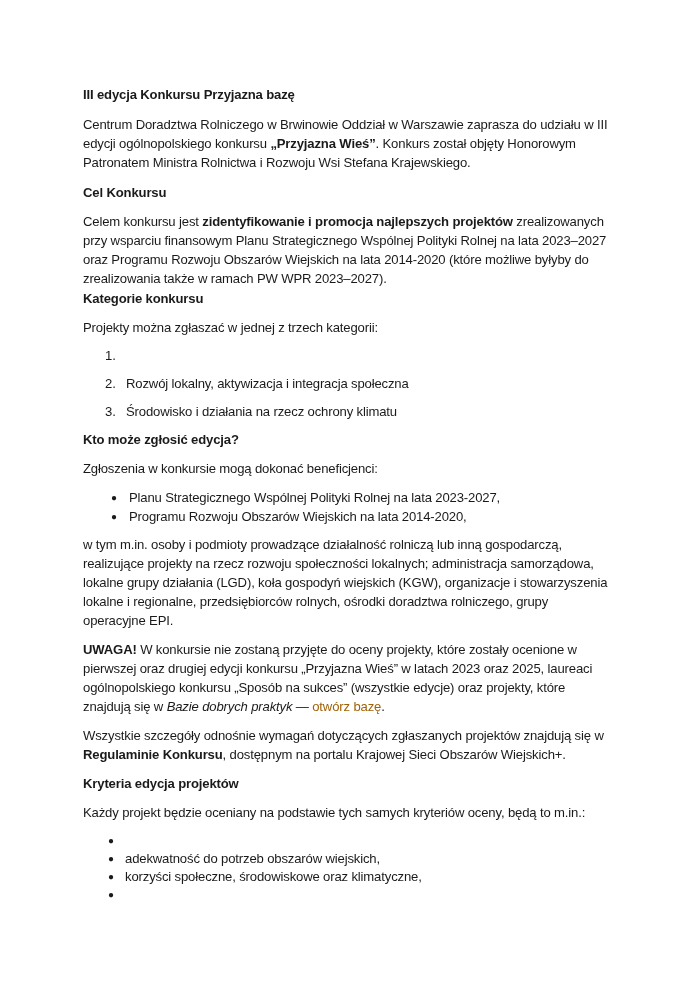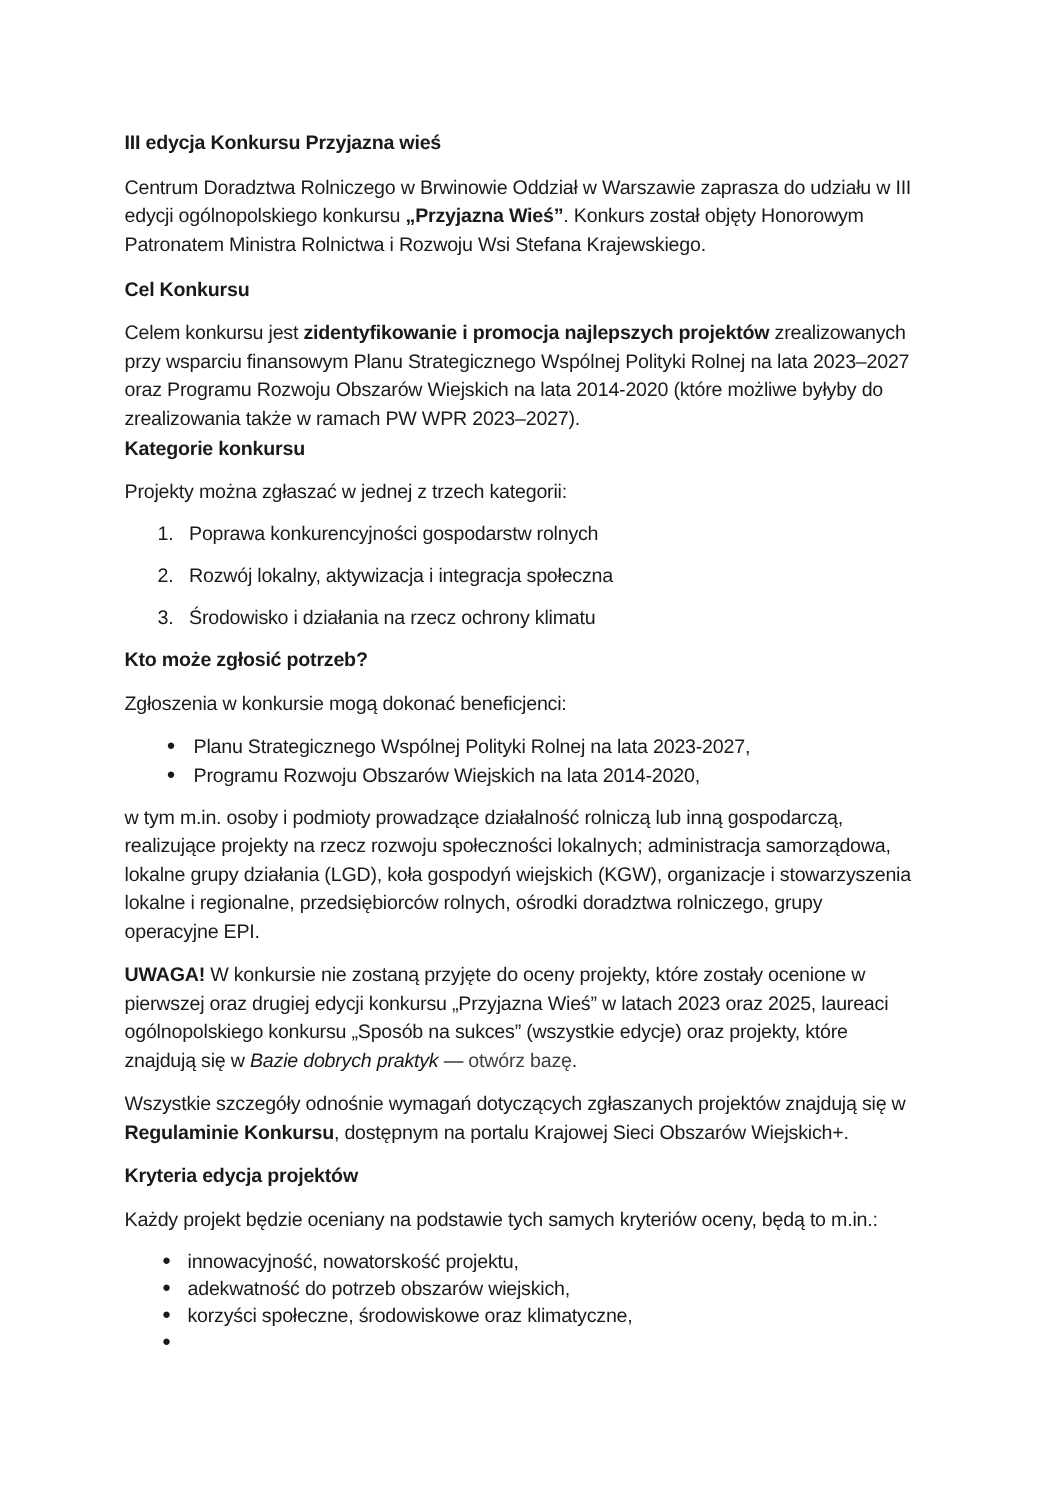--- a/index.html
+++ b/index.html
@@ -2,61 +2,60 @@
 <html><head>
   <meta charset="utf-8">
   <style>
     html, body { margin: 0; padding: 0; background: #ffffff; }
     body { width: 700px; height: 990px; position: relative; overflow: hidden;
       font-family: "Liberation Sans", "DejaVu Sans", sans-serif; color: #1a1a1a; }
     .page { position: absolute; left: 83px; top: 0; width: 560px; font-size: 13.1px; line-height: 19.4px; letter-spacing: -0.15px; }
     .abs { position: absolute; left: 0; white-space: nowrap; }
     .b { font-weight: bold; }
     .i { font-style: italic; }
-    .link { color: #404040; }
+    .link { color: #a16207; }
     .num { position: absolute; left: 22px; }
     .numtxt { position: absolute; left: 43px; }
     .bul { position: absolute; left: 28px; font-size: 10px; }
     .bultxt { position: absolute; left: 46px; }
     .bul2 { position: absolute; left: 25px; font-size: 10px; }
     .bultxt2 { position: absolute; left: 42px; }
   </style>
 </head>
 <body>
 
 <div class="page">
-  <div class="abs b" style="top:85px">III edycja Konkursu Przyjazna wieś</div>
+  <div class="abs b" style="top:85px">III edycja Konkursu Przyjazna bazę</div>
 
   <div class="abs" style="top:115px">Centrum Doradztwa Rolniczego w Brwinowie Oddział w Warszawie zaprasza do udziału w III</div>
   <div class="abs" style="top:134px"><span>edycji ogólnopolskiego konkursu </span><span class="b">„Przyjazna Wieś”</span><span>. Konkurs został objęty Honorowym</span></div>
   <div class="abs" style="top:153px">Patronatem Ministra Rolnictwa i Rozwoju Wsi Stefana Krajewskiego.</div>
 
   <div class="abs b" style="top:183px">Cel Konkursu</div>
   <div class="abs" style="top:212px"><span>Celem konkursu jest </span><span class="b">zidentyfikowanie i promocja najlepszych projektów</span><span> zrealizowanych</span></div>
   <div class="abs" style="top:231px">przy wsparciu finansowym Planu Strategicznego Wspólnej Polityki Rolnej na lata 2023–2027</div>
   <div class="abs" style="top:250px">oraz Programu Rozwoju Obszarów Wiejskich na lata 2014-2020 (które możliwe byłyby do</div>
   <div class="abs" style="top:269px">zrealizowania także w ramach PW WPR 2023–2027).</div>
 
   <div class="abs b" style="top:289px">Kategorie konkursu</div>
   <div class="abs" style="top:318px">Projekty można zgłaszać w jednej z trzech kategorii:</div>
 
   <div class="abs" style="top:346px; width:560px; height:20px">
     <span class="num">1.</span>
-    <span class="numtxt">Poprawa konkurencyjności gospodarstw rolnych</span>
   </div>
   <div class="abs" style="top:374px; width:560px; height:20px">
     <span class="num">2.</span>
     <span class="numtxt">Rozwój lokalny, aktywizacja i integracja społeczna</span>
   </div>
   <div class="abs" style="top:402px; width:560px; height:20px">
     <span class="num">3.</span>
     <span class="numtxt">Środowisko i działania na rzecz ochrony klimatu</span>
   </div>
 
-  <div class="abs b" style="top:430px">Kto może zgłosić potrzeb?</div>
+  <div class="abs b" style="top:430px">Kto może zgłosić edycja?</div>
   <div class="abs" style="top:459px">Zgłoszenia w konkursie mogą dokonać beneficjenci:</div>
 
   <div class="abs" style="top:488px; width:560px; height:20px">
     <span class="bul">●</span>
     <span class="bultxt">Planu Strategicznego Wspólnej Polityki Rolnej na lata 2023-2027,</span>
   </div>
   <div class="abs" style="top:507px; width:560px; height:20px">
     <span class="bul">●</span>
     <span class="bultxt">Programu Rozwoju Obszarów Wiejskich na lata 2014-2020,</span>
   </div>
@@ -73,21 +72,20 @@
   <div class="abs" style="top:697px"><span>znajdują się w </span><span class="i">Bazie dobrych praktyk</span><span> — </span><span class="link">otwórz bazę</span><span>.</span></div>
 
   <div class="abs" style="top:726px">Wszystkie szczegóły odnośnie wymagań dotyczących zgłaszanych projektów znajdują się w</div>
   <div class="abs" style="top:745px"><span class="b">Regulaminie Konkursu</span><span>, dostępnym na portalu Krajowej Sieci Obszarów Wiejskich+.</span></div>
 
   <div class="abs b" style="top:774px">Kryteria edycja projektów</div>
   <div class="abs" style="top:803px">Każdy projekt będzie oceniany na podstawie tych samych kryteriów oceny, będą to m.in.:</div>
 
   <div class="abs" style="top:831px; width:560px; height:20px">
     <span class="bul2">●</span>
-    <span class="bultxt2">innowacyjność, nowatorskość projektu,</span>
   </div>
   <div class="abs" style="top:849px; width:560px; height:20px">
     <span class="bul2">●</span>
     <span class="bultxt2">adekwatność do potrzeb obszarów wiejskich,</span>
   </div>
   <div class="abs" style="top:867px; width:560px; height:20px">
     <span class="bul2">●</span>
     <span class="bultxt2">korzyści społeczne, środowiskowe oraz klimatyczne,</span>
   </div>
   <div class="abs" style="top:885px; width:560px; height:20px">

